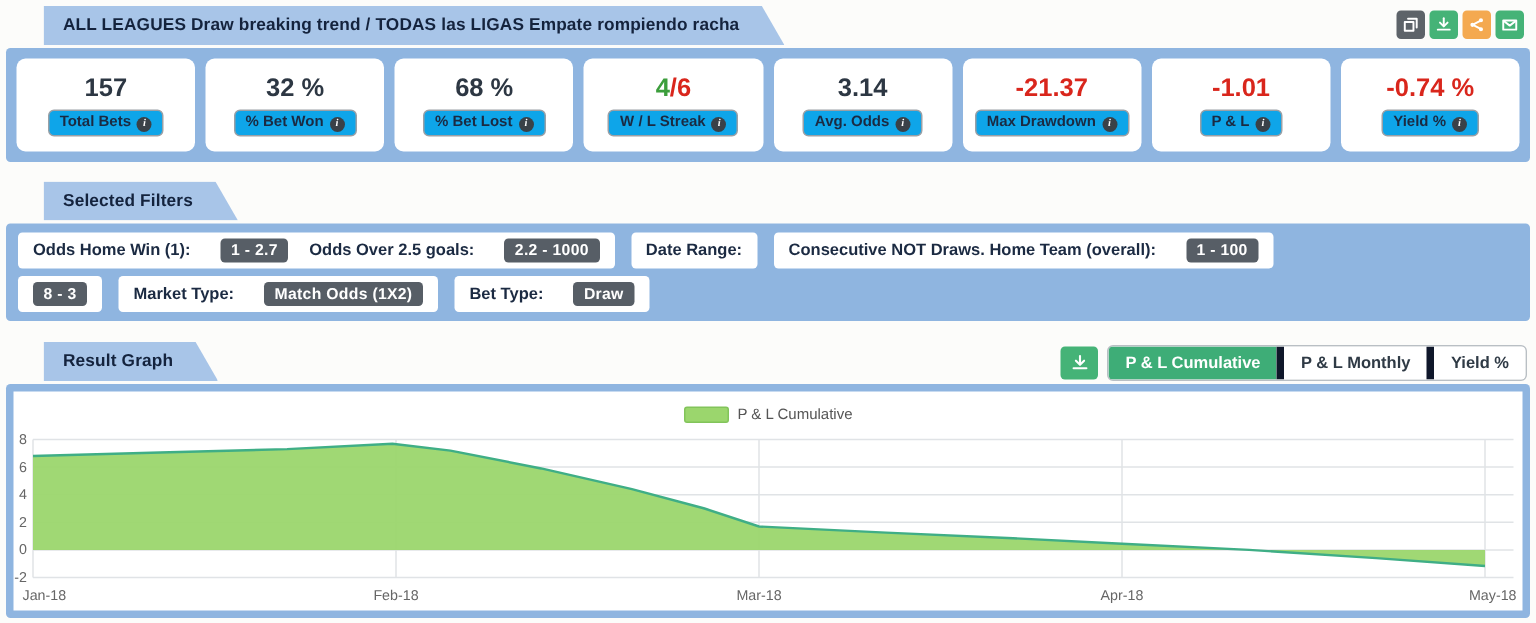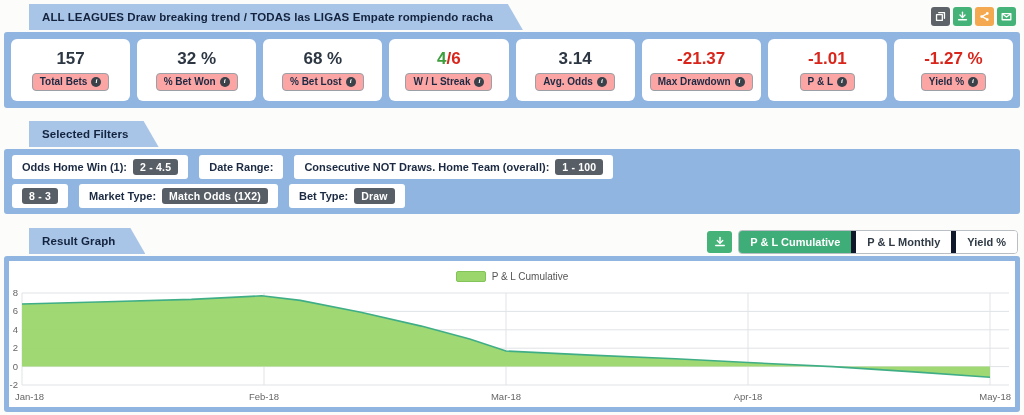--- a/index.html
+++ b/index.html
@@ -25,24 +25,24 @@
   .stats-panel { display: flex; gap: 7px; padding: 7px; }
   .stat-card {
     flex: 1 1 0; background: #fff; border-radius: 6px; height: 62px;
     display: flex; flex-direction: column; align-items: center; justify-content: center; gap: 6px;
   }
   .stat-value { font-size: 17px; font-weight: bold; line-height: 1; }
   .tone-dark  { color: #2d3743; }
   .tone-red   { color: #d9261c; }
   .tone-green { color: #3c9e3c; }
   .stat-pill {
-    display: inline-flex; align-items: center; gap: 4px;
+    display: inline-flex; align-items: flex-end; gap: 4px;
     border: 1px solid #9aa0a6; border-radius: 4px;
     padding: 2px 7px; font-size: 10px; font-weight: bold; color: #1b2a42;
-    background: #fca5a5; line-height: 1.2;
+    background: #0ea5e9; line-height: 1.2;
   }
   .info-dot {
     width: 10px; height: 10px; border-radius: 50%;
     background: #3a4148; color: #fff; font-size: 7px; font-weight: bold;
     display: inline-flex; align-items: center; justify-content: center;
     font-family: "Liberation Serif", serif; font-style: italic;
   }
   .header-actions { position: absolute; right: 4px; top: 3px; display: flex; gap: 3px; }
   .icon-btn {
     width: 19px; height: 19px; border: none; border-radius: 3px;
@@ -51,21 +51,21 @@
   .icon-btn svg { display: block; }
 
   
   .filters-panel { padding: 6px 8px; display: flex; flex-direction: column; gap: 5px; }
   .filter-row { display: flex; gap: 11px; }
   .filter-chip {
     background: #fff; border-radius: 3px; padding: 3px 10px;
     display: inline-flex; align-items: center; gap: 14px;
     font-size: 11px; font-weight: bold; color: #1b2a42; height: 24px;
   }
-  .filter-item { display: inline-flex; align-items: center; gap: 6px; white-space: nowrap; }
+  .filter-item { display: inline-flex; align-items: center; gap: 20px; white-space: nowrap; }
   .filter-badge {
     background: #575e66; color: #fff; border-radius: 3px;
     padding: 2px 7px; font-size: 10.5px; font-weight: bold; letter-spacing: .2px;
   }
 
   
   .graph-controls { position: absolute; right: 2px; top: 2px; display: flex; align-items: center; gap: 6px; }
   .dl-btn {
     width: 25px; height: 22px; background: #45b377; border: none; border-radius: 3px;
     display: inline-flex; align-items: center; justify-content: center; cursor: pointer;
@@ -171,41 +171,45 @@
           </div>
         </div>
         <div class="stat-card">
           <div class="stat-value"><span class="tone-red">-1.01</span></div>
           <div class="stat-pill">
             <span>P &amp; L</span>
             <span class="info-dot">i</span>
           </div>
         </div>
         <div class="stat-card">
-          <div class="stat-value"><span class="tone-red">-1.27 %</span></div>
+          <div class="stat-value"><span class="tone-red">-0.74 %</span></div>
           <div class="stat-pill">
             <span>Yield %</span>
             <span class="info-dot">i</span>
           </div>
         </div>
       </div>
   </section>
 
   <section style="margin-bottom:14px;">
     <div class="tab-row">
       <div class="section-tab">
         <span>Selected Filters</span>
       </div>
     </div>
     <div class="panel filters-panel" id="filters-panel">
         <div class="filter-row">
           <div class="filter-chip">
             <span class="filter-item">
               <span>Odds Home Win (1):</span>
-              <span class="filter-badge">2 - 4.5</span>
+              <span class="filter-badge">1 - 2.7</span>
+            </span>
+            <span class="filter-item">
+              <span>Odds Over 2.5 goals:</span>
+              <span class="filter-badge">2.2 - 1000</span>
             </span>
           </div>
           <div class="filter-chip">
             <span class="filter-item">
               <span>Date Range:</span>
             </span>
           </div>
           <div class="filter-chip">
             <span class="filter-item">
               <span>Consecutive NOT Draws. Home Team (overall):</span>

